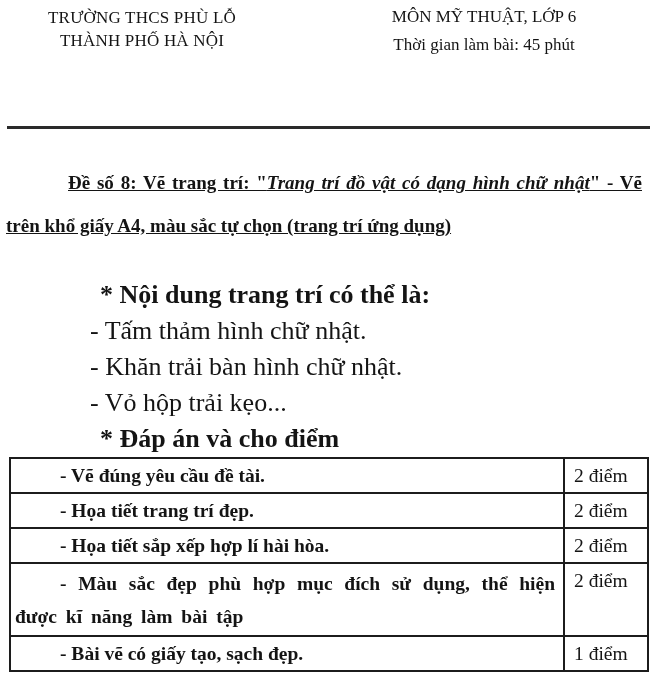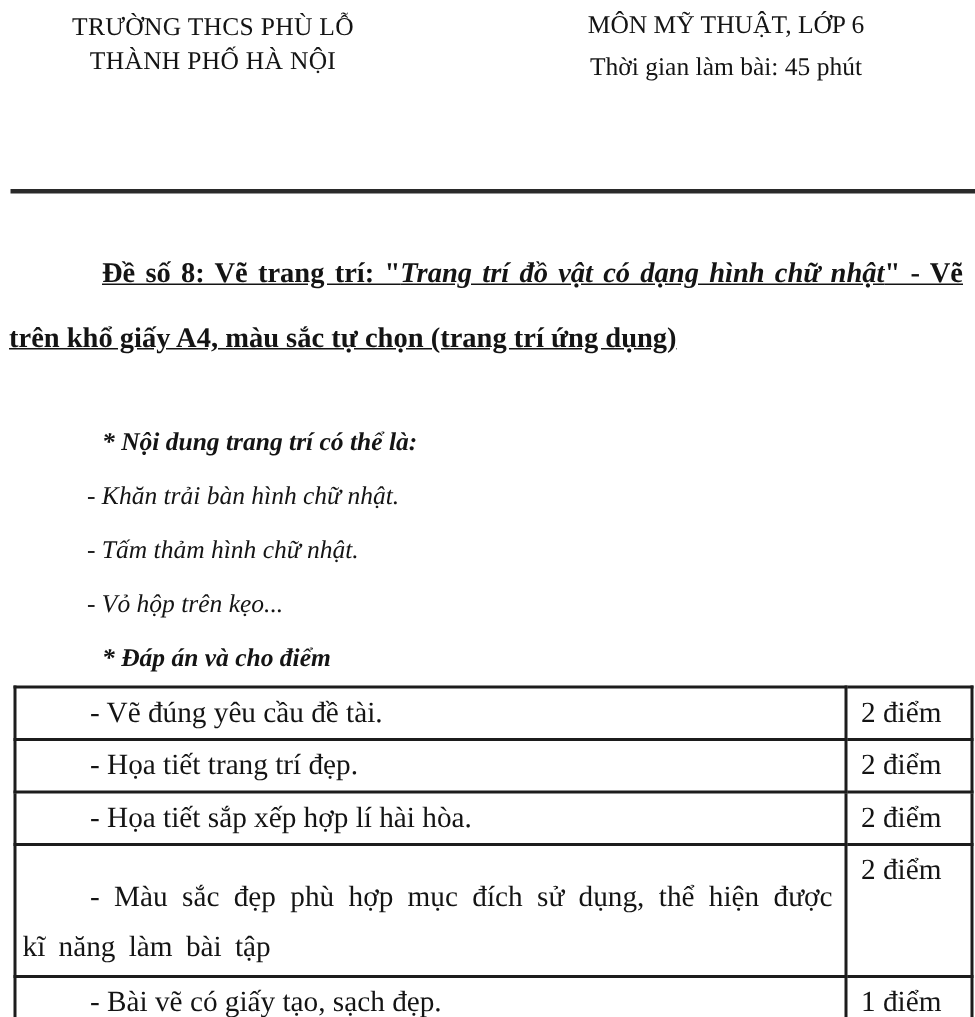--- a/index.html
+++ b/index.html
@@ -37,51 +37,51 @@
   .assignment {
     margin: 32px 8px 0 6px;
     font-size: 19px; font-weight: bold;
     line-height: 43px;
     text-align: justify; text-indent: 62px; text-decoration: underline;
   }
   .assignment .quoted { font-style: italic; }
 
   
   .content-list {
-    margin-top: 30px; padding-left: 58px;
-    font-size: 17px; line-height: 36px;
+    margin-top: 30px; padding-left: 90px;
+    font-size: 26px; line-height: 36px;
     list-style: none;
-    font-style: italic;
   }
   .content-list .starred { font-weight: bold; padding-left: 10px; }
 
   
   table.grading {
     margin-left: 9px; width: 634px;
     border-collapse: collapse;
     font-size: 19.5px;
     table-layout: fixed;
   }
   table.grading td {
     border: 2px solid #1c1c1c;
     vertical-align: top;
   }
   td.criterion {
     width: 554px;
     padding: 2px 8px 2px 4px;
     text-indent: 45px;
     line-height: 29px;
     height: 35px;
+    font-weight: bold;
   }
   td.criterion.justified {
     text-align: justify;
     word-spacing: 4px;
     line-height: 33px;
     height: 68px;
-    padding-top: 18px;
+    padding-top: 3px;
   }
   td.score {
     width: 84px;
     padding: 2px 2px 2px 9px;
     line-height: 29px;
   }
 </style>
 </head>
 <body>
 
@@ -97,23 +97,23 @@
       <div class="duration">Thời gian làm bài: 45 phút</div>
     </div>
   </div>
 
   <hr class="rule">
 
   <p class="assignment"><span>Đề số 8: Vẽ trang trí: "</span><span class="quoted">Trang trí đồ vật có dạng hình chữ nhật</span><span>" - Vẽ trên khổ giấy A4, màu sắc tự chọn (trang trí ứng dụng)</span></p>
 
   <ul class="content-list">
     <li class="starred">* Nội dung trang trí có thể là:</li>
+    <li>- Tấm thảm hình chữ nhật.</li>
     <li>- Khăn trải bàn hình chữ nhật.</li>
-    <li>- Tấm thảm hình chữ nhật.</li>
-    <li>- Vỏ hộp trên kẹo...</li>
+    <li>- Vỏ hộp trải kẹo...</li>
     <li class="starred">* Đáp án và cho điểm</li>
   </ul>
 
   <table class="grading">
     <tbody>
       <tr>
         <td class="criterion">- Vẽ đúng yêu cầu đề tài.</td>
         <td class="score">2 điểm</td>
       </tr>
       <tr>

